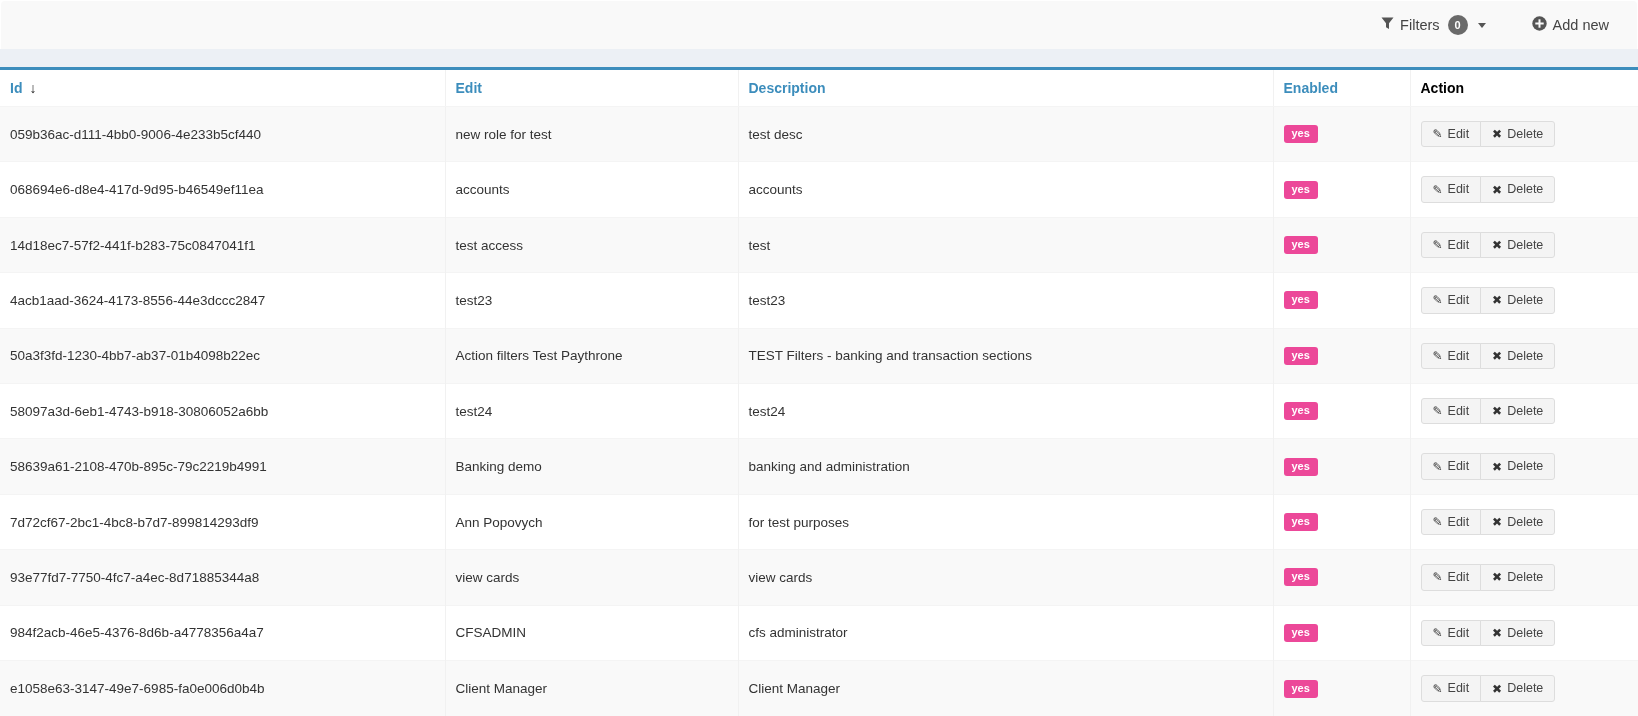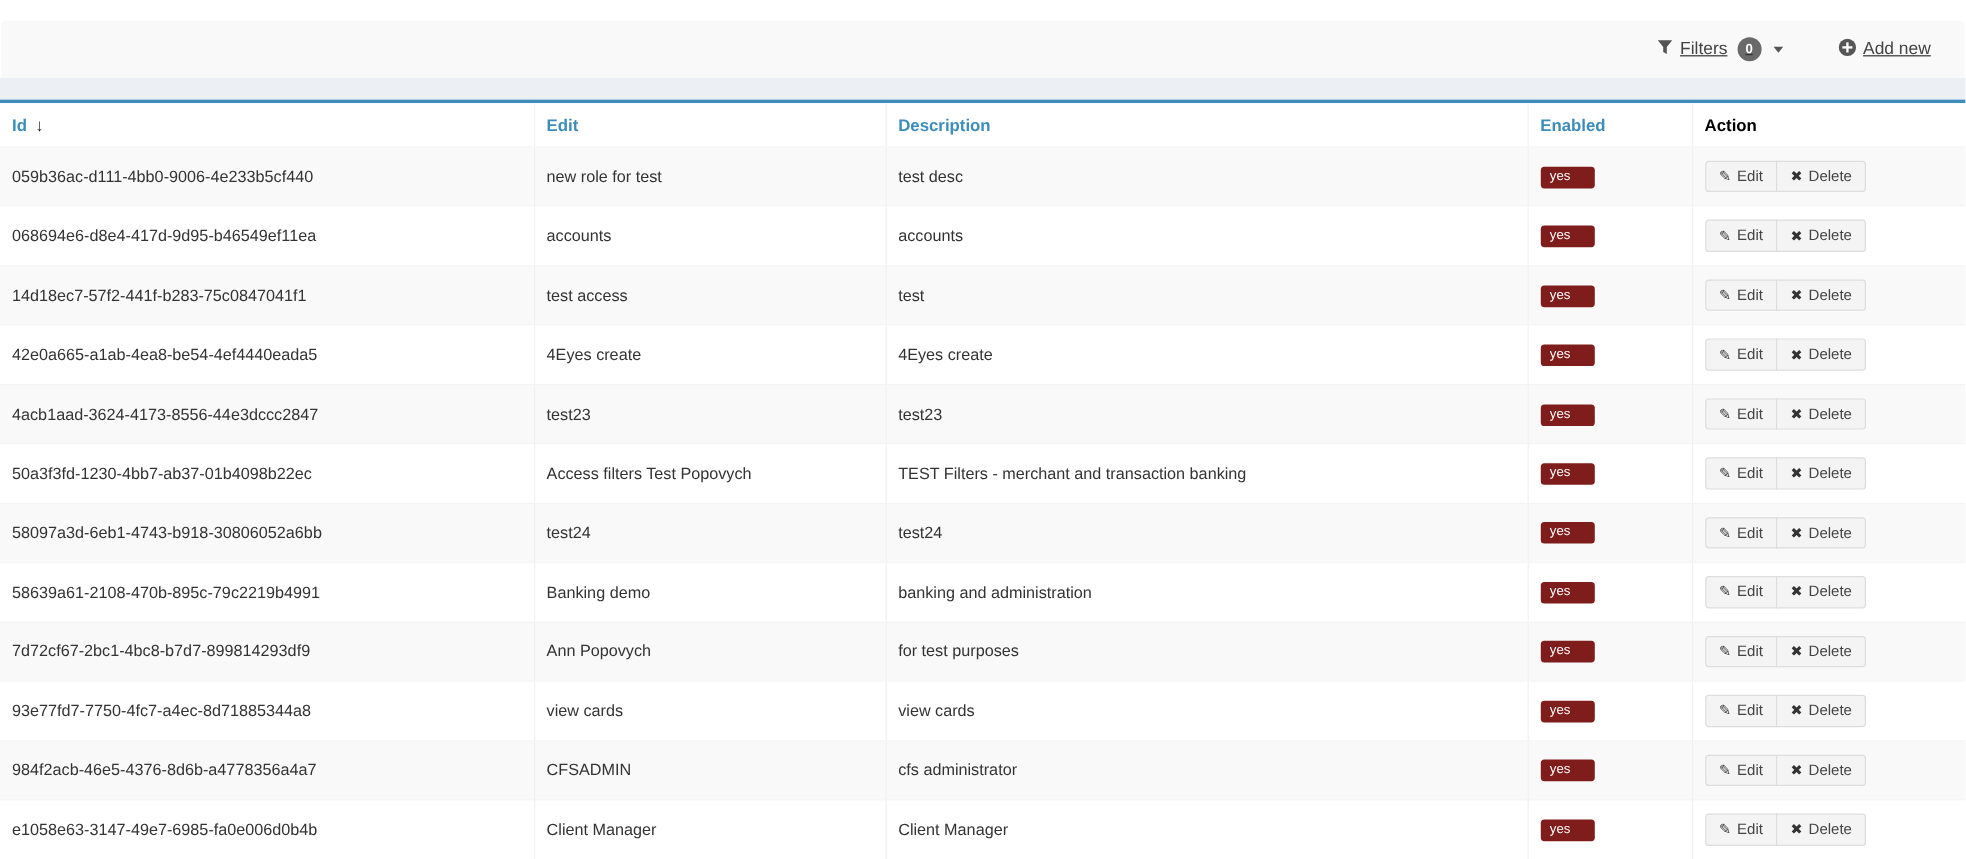--- a/index.html
+++ b/index.html
@@ -10,28 +10,27 @@
     color: #333;
     display: flex;
     flex-direction: column;
   }
 
   
   .top-panel {
     height: 48px;
     background: #f9f9f9;
     border-radius: 4px 4px 0 0;
-    margin: 17px 1px 0 1px;
+    margin: 1px 1px 0 1px;
     display: flex;
     align-items: center;
     justify-content: flex-end;
     gap: 46px;
     padding-right: 28px;
     flex: 0 0 auto;
-    text-decoration: underline;
   }
   .tool-btn {
     display: inline-flex;
     align-items: center;
     gap: 6px;
     color: #444;
     font-size: 14.5px;
     cursor: pointer;
     user-select: none;
   }
@@ -87,25 +86,25 @@
     vertical-align: middle;
     border-top: 1px solid #f4f4f4;
     white-space: nowrap;
     overflow: hidden;
   }
   tbody tr:nth-child(odd) { background: #f9f9f9; }
   tbody tr:nth-child(even) { background: #ffffff; }
 
   .label-badge {
     display: inline-block;
-    background: #7f1d1d;
+    background: #ec4899;
     color: #fff;
     font-size: 11px;
-    font-weight: normal;
-    padding: 3px 20px 4px 8px;
+    font-weight: bold;
+    padding: 3px 8px 4px 8px;
     border-radius: 3px;
     line-height: 1;
   }
 
   .btn-group { display: inline-flex; }
   .btn {
     display: inline-flex;
     align-items: center;
     gap: 5px;
     background: #f4f4f4;
@@ -236,40 +235,20 @@
             <span>Edit</span>
           </button>
           <button class="btn">
             <span class="glyph">✖</span>
             <span>Delete</span>
           </button>
         </span>
       </td>
     </tr>
 
-    <tr>
-      <td>42e0a665-a1ab-4ea8-be54-4ef4440eada5</td>
-      <td>4Eyes create</td>
-      <td>4Eyes create</td>
-      <td>
-        <span class="label-badge">yes</span>
-      </td>
-      <td>
-        <span class="btn-group">
-          <button class="btn">
-            <span class="glyph">✎</span>
-            <span>Edit</span>
-          </button>
-          <button class="btn">
-            <span class="glyph">✖</span>
-            <span>Delete</span>
-          </button>
-        </span>
-      </td>
-    </tr>
 
     <tr>
       <td>4acb1aad-3624-4173-8556-44e3dccc2847</td>
       <td>test23</td>
       <td>test23</td>
       <td>
         <span class="label-badge">yes</span>
       </td>
       <td>
         <span class="btn-group">
@@ -280,22 +259,22 @@
           <button class="btn">
             <span class="glyph">✖</span>
             <span>Delete</span>
           </button>
         </span>
       </td>
     </tr>
 
     <tr>
       <td>50a3f3fd-1230-4bb7-ab37-01b4098b22ec</td>
-      <td>Access filters Test Popovych</td>
-      <td>TEST Filters - merchant and transaction banking</td>
+      <td>Action filters Test Paythrone</td>
+      <td>TEST Filters - banking and transaction sections</td>
       <td>
         <span class="label-badge">yes</span>
       </td>
       <td>
         <span class="btn-group">
           <button class="btn">
             <span class="glyph">✎</span>
             <span>Edit</span>
           </button>
           <button class="btn">

